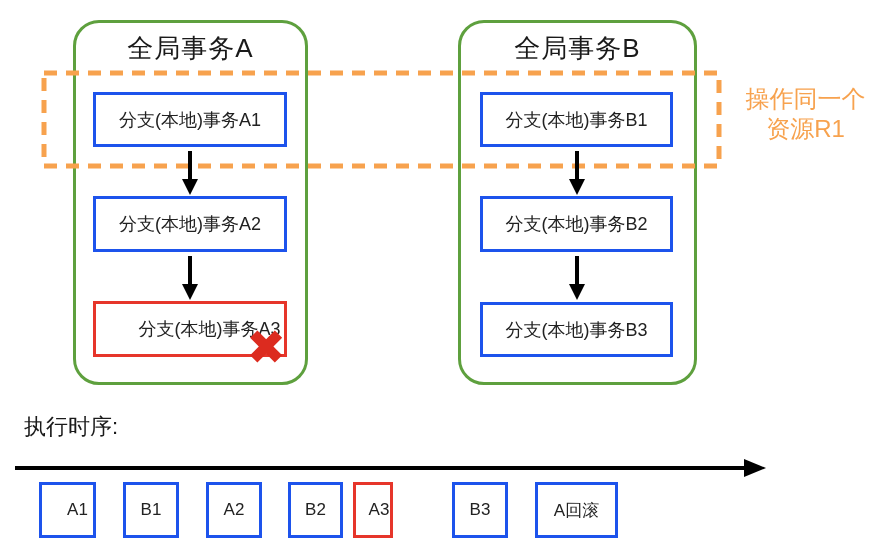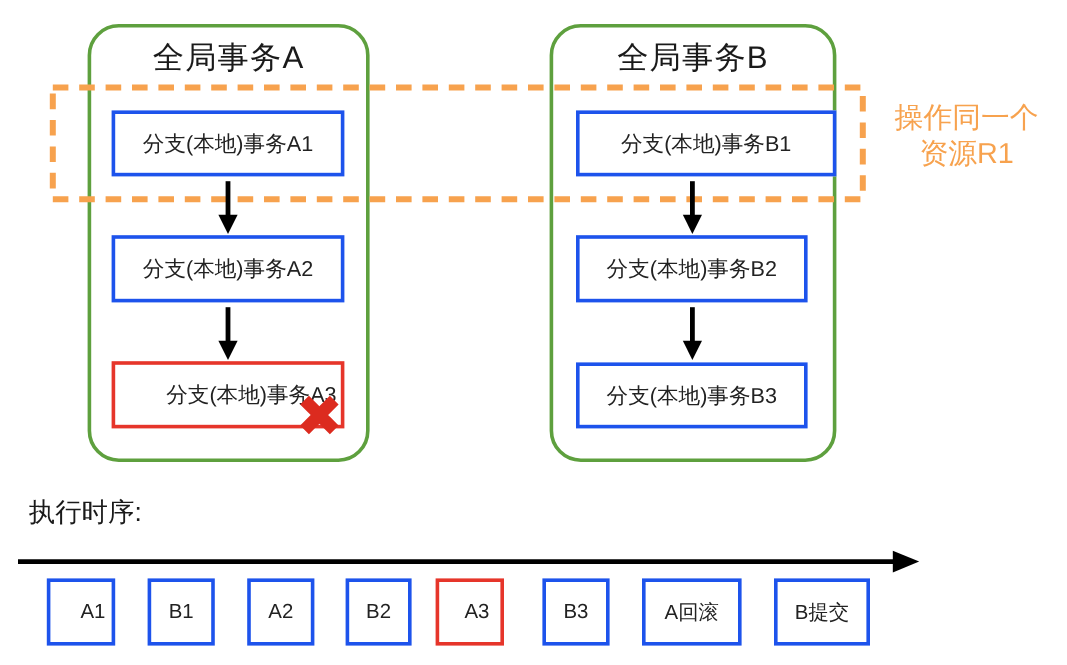--- a/index.html
+++ b/index.html
@@ -136,21 +136,21 @@
   <div class="branch-box" style="left:93px; top:92px; width:194px; height:55px;">
     <span>分支(本地)事务A1</span>
   </div>
   <div class="branch-box" style="left:93px; top:196px; width:194px; height:56px;">
     <span>分支(本地)事务A2</span>
   </div>
   <div class="branch-box failed" style="left:93px; top:301px; width:194px; height:56px;">
     <span>分支(本地)事务A3</span>
   </div>
 
-  <div class="branch-box" style="left:480px; top:92px; width:217px; height:55px;">
+  <div class="branch-box" style="left:480px; top:92px; width:193px; height:55px;">
     <span>分支(本地)事务B1</span>
   </div>
   <div class="branch-box" style="left:480px; top:196px; width:193px; height:56px;">
     <span>分支(本地)事务B2</span>
   </div>
   <div class="branch-box" style="left:480px; top:302px; width:193px; height:55px;">
     <span>分支(本地)事务B3</span>
   </div>
 
   <div class="failure-x">✖</div>
@@ -167,26 +167,23 @@
   </div>
   <div class="timeline-box" style="left:123px; width:56px;">
     <span>B1</span>
   </div>
   <div class="timeline-box" style="left:206px; width:56px;">
     <span>A2</span>
   </div>
   <div class="timeline-box" style="left:288px; width:55px;">
     <span>B2</span>
   </div>
-  <div class="timeline-box failed" style="left:363px; width:57px;padding-left:12px;">
+  <div class="timeline-box failed" style="left:353px; width:40px;padding-left:12px;">
     <span>A3</span>
   </div>
   <div class="timeline-box" style="left:452px; width:56px;">
     <span>B3</span>
   </div>
   <div class="timeline-box" style="left:535px; width:83px;align-items:center;">
     <span>A回滚</span>
   </div>
-  <div class="timeline-box" style="left:645px; width:80px;">
-    <span>B提交</span>
-  </div>
 
 </div>
 
 </body></html>

